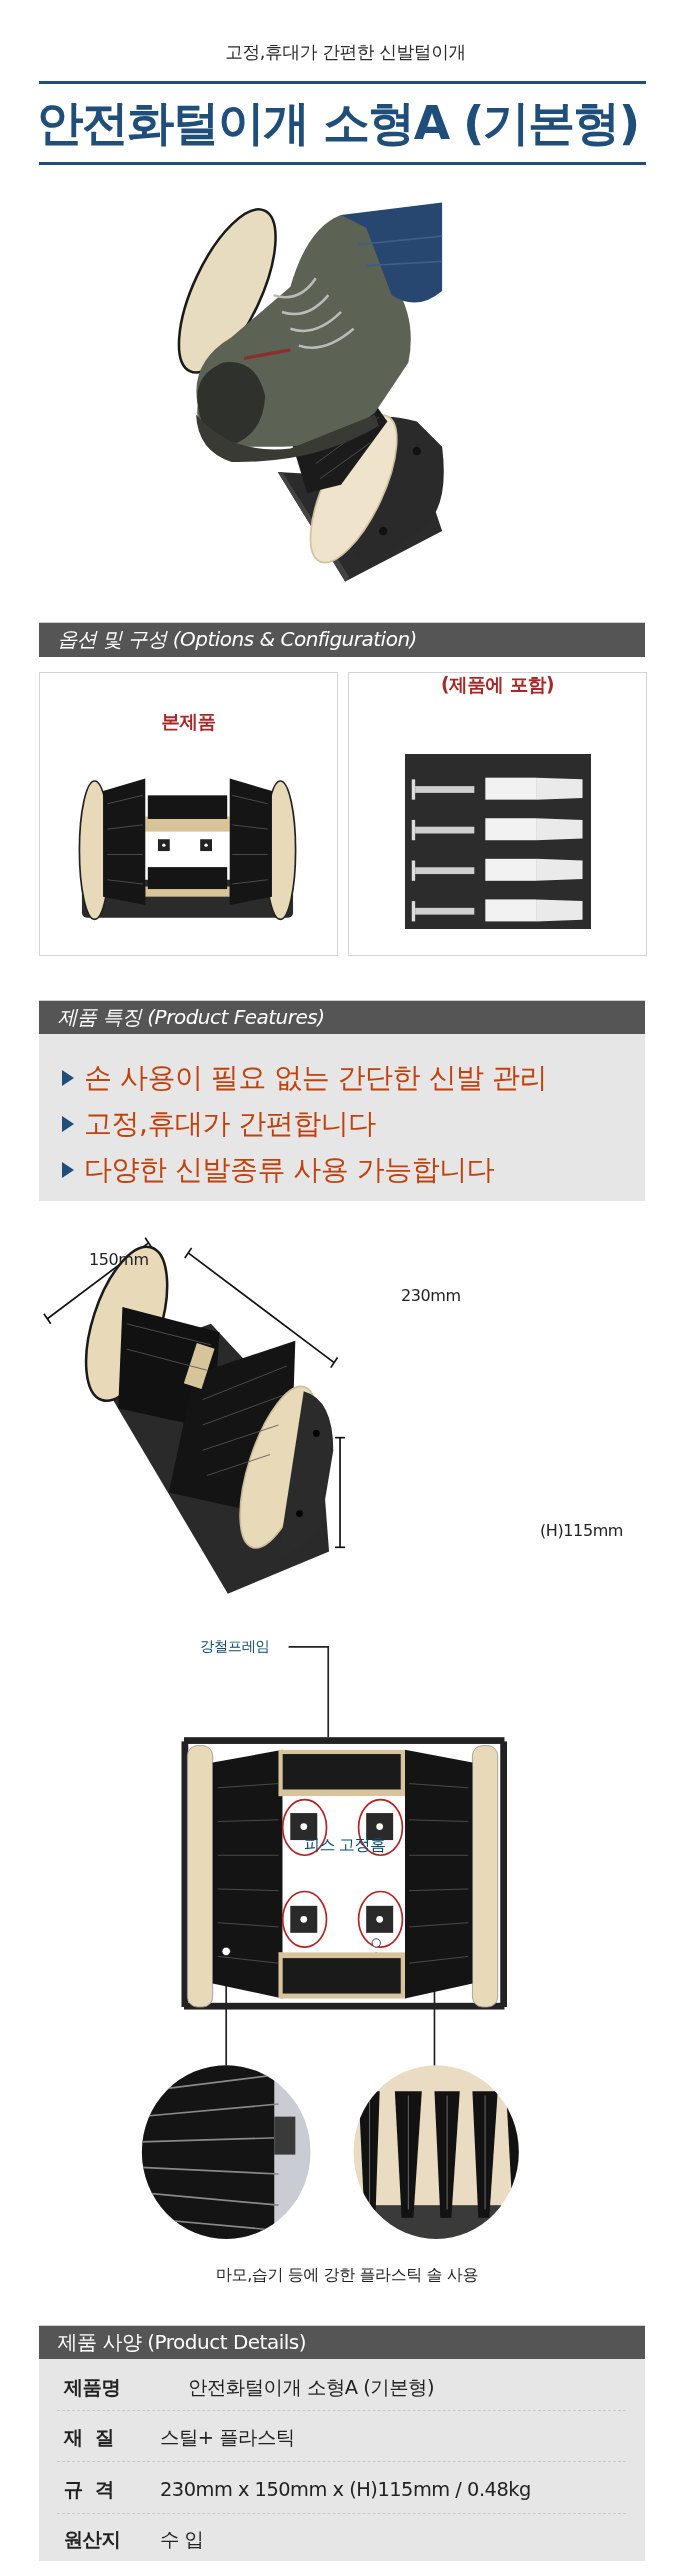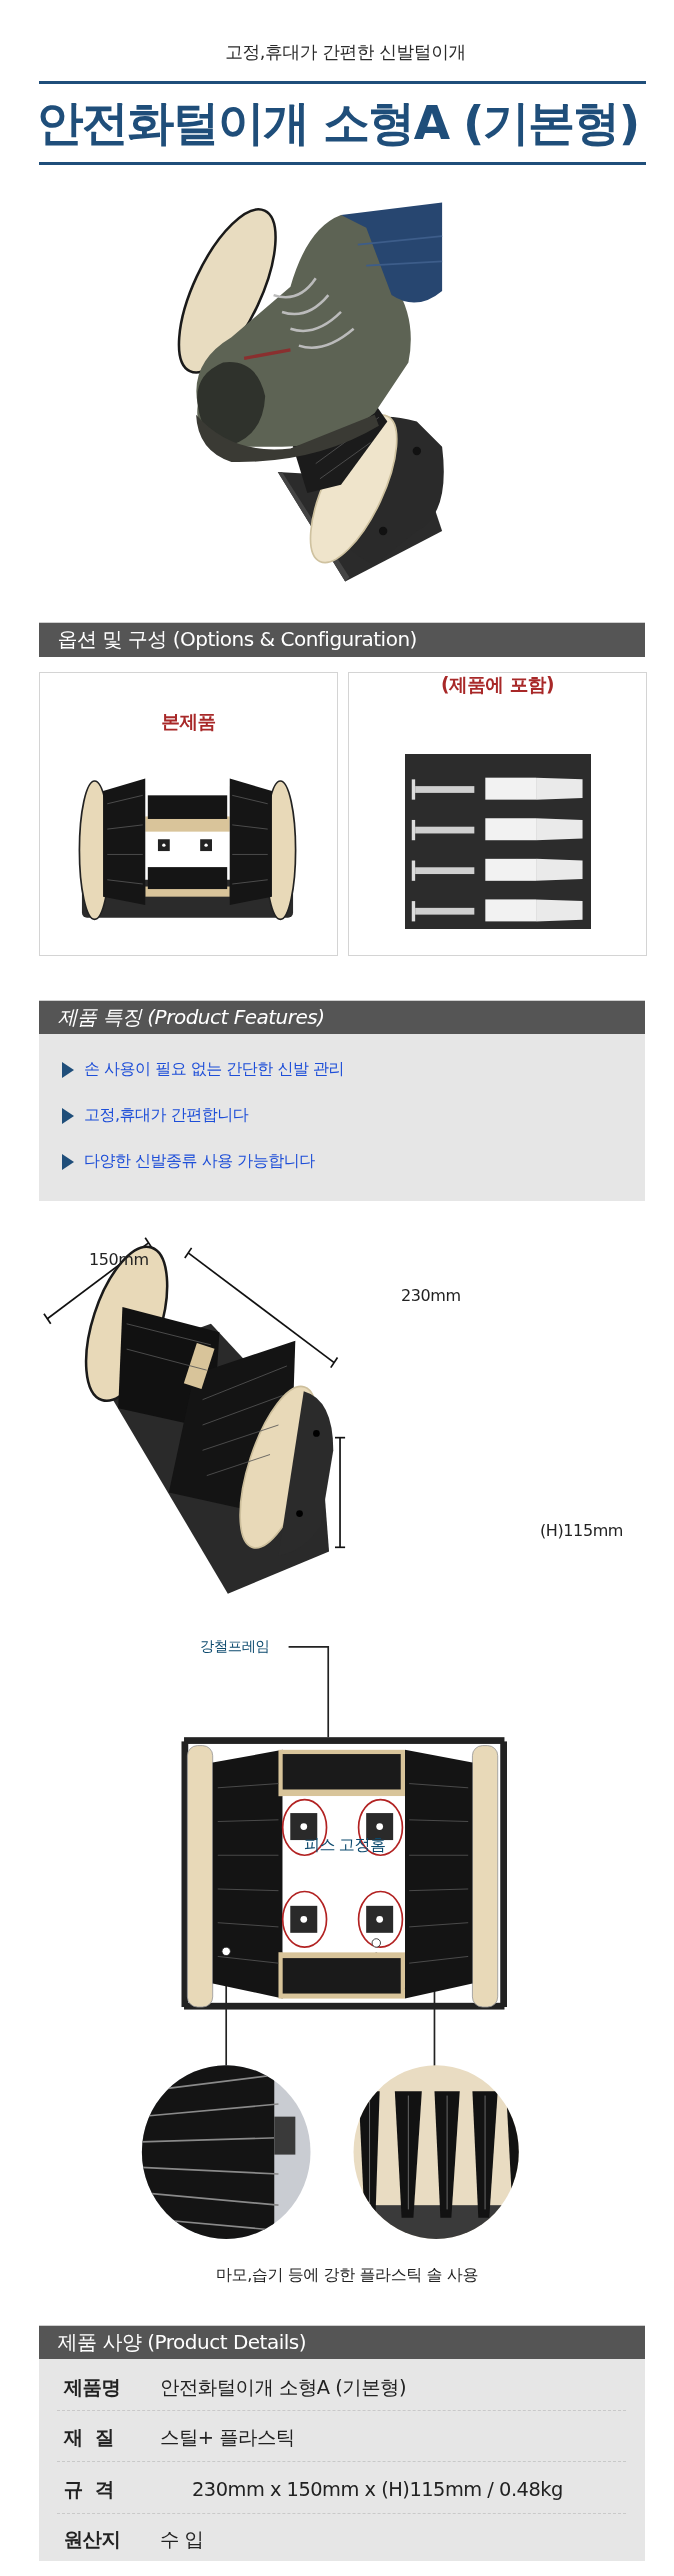--- a/index.html
+++ b/index.html
@@ -14,21 +14,21 @@
 
   
   .sec-bar { left: 39px; width: 606px; height: 35px; background: #555555; border-top: 1.7px solid #cfcfcf; color: #fff; font-size: 20px; line-height: 33px; padding-left: 18.6px; letter-spacing: -0.5px; }
 
   
   .opt-box { top: 672px; width: 299px; height: 284px; border: 1.7px solid #d4d4d4; background: #fff; }
   .opt-title { width: 100%; text-align: center; color: #a82828; font-weight: bold; font-size: 18.6px; line-height: 23.6px; letter-spacing: -0.4px; }
 
   
   .feat-body { left: 39px; width: 606px; top: 1034px; height: 167px; background: #e6e6e6; }
-  .feat-item { left: 62px; font-size: 16px; color: #1d4ed8; letter-spacing: -0.5px; display: flex; align-items: center; }
+  .feat-item { left: 62px; font-size: 28px; color: #c2410c; letter-spacing: -0.5px; display: flex; align-items: center; }
   .tri { width: 0; height: 0; border-top: 8.4px solid transparent; border-bottom: 8.4px solid transparent; border-left: 12.7px solid #1f4e7a; margin-right: 10px; }
 
   
   .dim-label { font-size: 16px; color: #222; letter-spacing: -0.4px; }
   .callout-label { font-size: 14.3px; color: #0c4a6e; letter-spacing: -0.4px; font-family: Liberation Serif, serif; }
   .caption { left: 0; width: 675px; text-align: center; font-size: 16px; color: #222; letter-spacing: -0.4px; }
 
   
   .spec-body { left: 39px; width: 606px; top: 2359px; height: 202px; background: #e6e6e6; }
   .spec-row { left: 57px; width: 569px; height: 51px; display: flex; align-items: center; font-size: 19.4px; letter-spacing: -0.5px; }
@@ -76,21 +76,21 @@
       <path d="M150,160 Q180,170 210,140"></path>
         <path d="M160,180 Q190,190 225,160"></path>
     </g>
     <path d="M95,195 L150,185" stroke="#8a2f2f" stroke-width="4"></path>
 
     <path d="M210,25 L330,10 L330,115 Q300,140 270,120 L240,40 Z" fill="#274670"></path>
     <path d="M230,60 L330,50 M240,85 L330,80" stroke="#3d5d8a" stroke-width="2"></path>
   </svg>
 </div>
 
-<div class="abs sec-bar" style="top:622px;">옵션 및 구성 (Options &amp; Configuration)</div>
+<div class="abs sec-bar" style="top:622px;font-style:italic;">옵션 및 구성 (Options &amp; Configuration)</div>
 
 <div class="abs opt-box" style="left:39px;">
   <div class="opt-title" style="margin-top:37px;">본제품</div>
   <div class="pic" style="left:25px; top:97px; width:245px; height:152px;">
     <svg width="245" height="152" viewBox="0 0 290 180">
       <rect x="20" y="130" width="250" height="45" rx="6" fill="#2b2b2b"></rect>
       <ellipse cx="35" cy="95" rx="18" ry="82" fill="#e8d9b8" stroke="#222" stroke-width="2"></ellipse>
       <ellipse cx="255" cy="95" rx="18" ry="82" fill="#e8d9b8" stroke="#222" stroke-width="2"></ellipse>
       <rect x="95" y="55" width="100" height="18" fill="#d9c49a"></rect>
       <rect x="95" y="138" width="100" height="12" fill="#d9c49a"></rect>
@@ -303,33 +303,33 @@
       </g>
     </g>
   </svg>
 </div>
 <div class="abs callout-label" style="left:304px; top:1835px; font-size:16px;">피스 고정홈</div>
 <div class="abs caption" style="top:2265px;padding-left:19px;">마모,습기 등에 강한 플라스틱 솔 사용</div>
 
 <div class="abs sec-bar" style="top:2325px;">제품 사양 (Product Details)</div>
 <div class="abs spec-body"></div>
 
-<div class="abs spec-row" style="top:2362px;">
+<div class="abs spec-row" style="top:2362px;gap:28px;">
   <span class="spec-key">제품명</span>
   <span class="spec-val">안전화털이개 소형A (기본형)</span>
 </div>
 <div class="abs dash" style="top:2410px;"></div>
 
 <div class="abs spec-row" style="top:2412px;">
   <span class="spec-key" style="white-space:pre;">재  질</span>
   <span class="spec-val">스틸+ 플라스틱</span>
 </div>
 <div class="abs dash" style="top:2461px;"></div>
 
-<div class="abs spec-row" style="top:2464px;gap:32px;">
+<div class="abs spec-row" style="top:2464px;">
   <span class="spec-key" style="white-space:pre;">규  격</span>
   <span class="spec-val">230mm x 150mm x (H)115mm / 0.48kg</span>
 </div>
 <div class="abs dash" style="top:2513px;"></div>
 
 <div class="abs spec-row" style="top:2514px;">
   <span class="spec-key">원산지</span>
   <span class="spec-val">수 입</span>
 </div>
 

